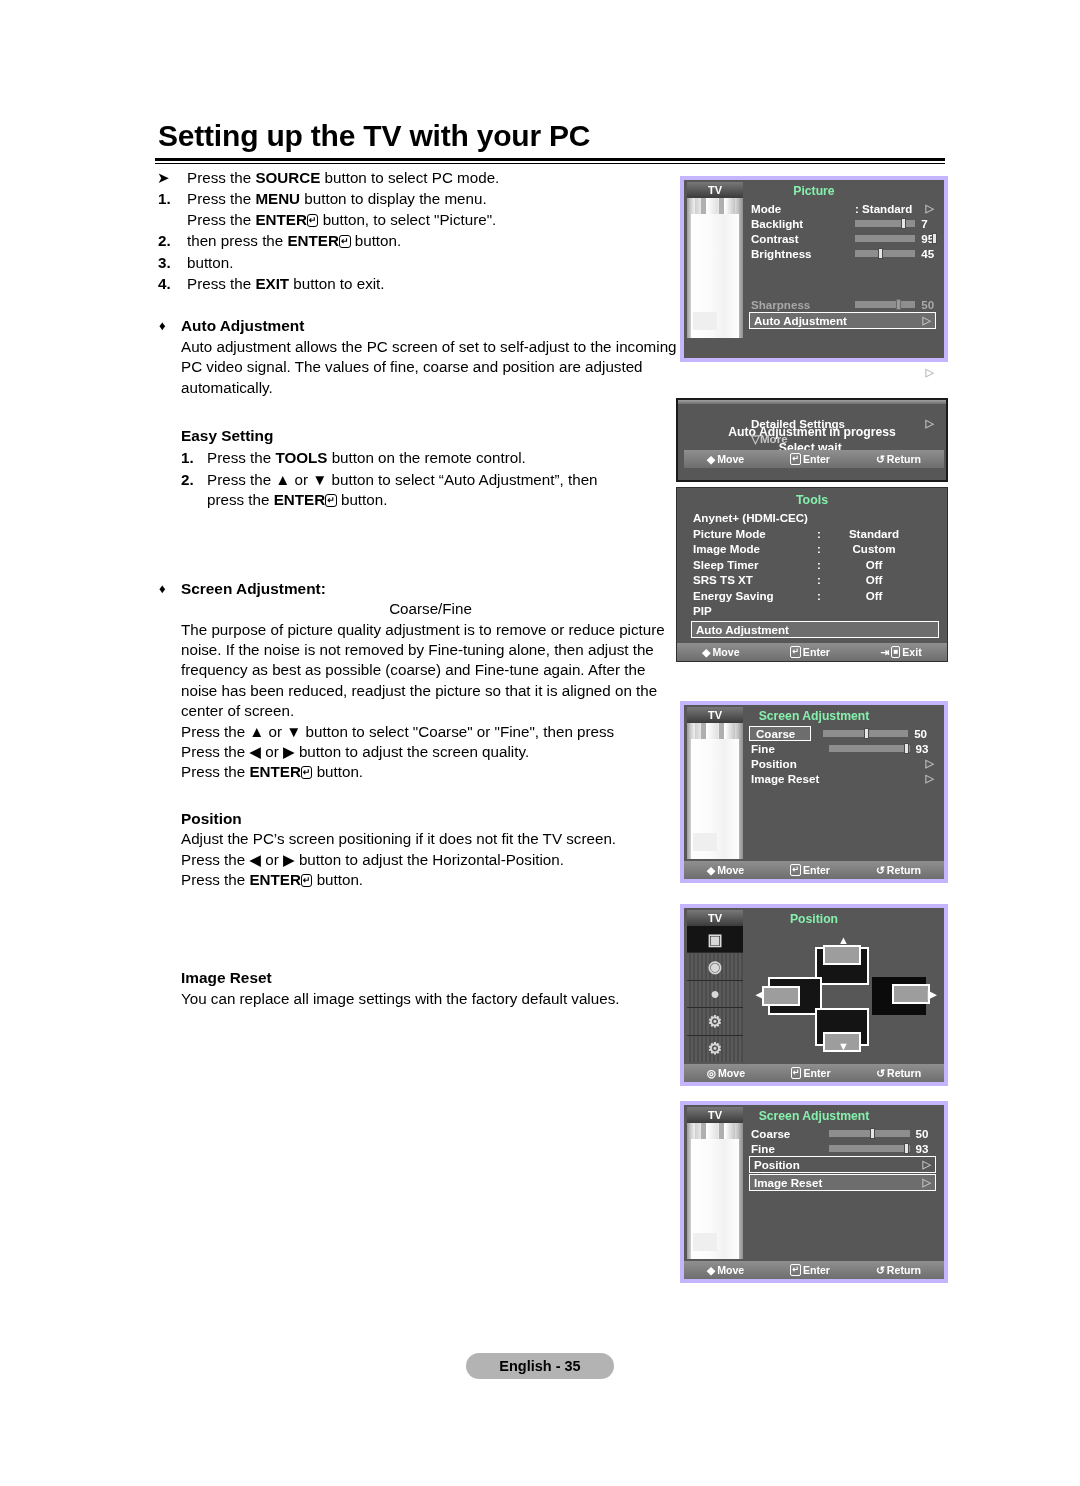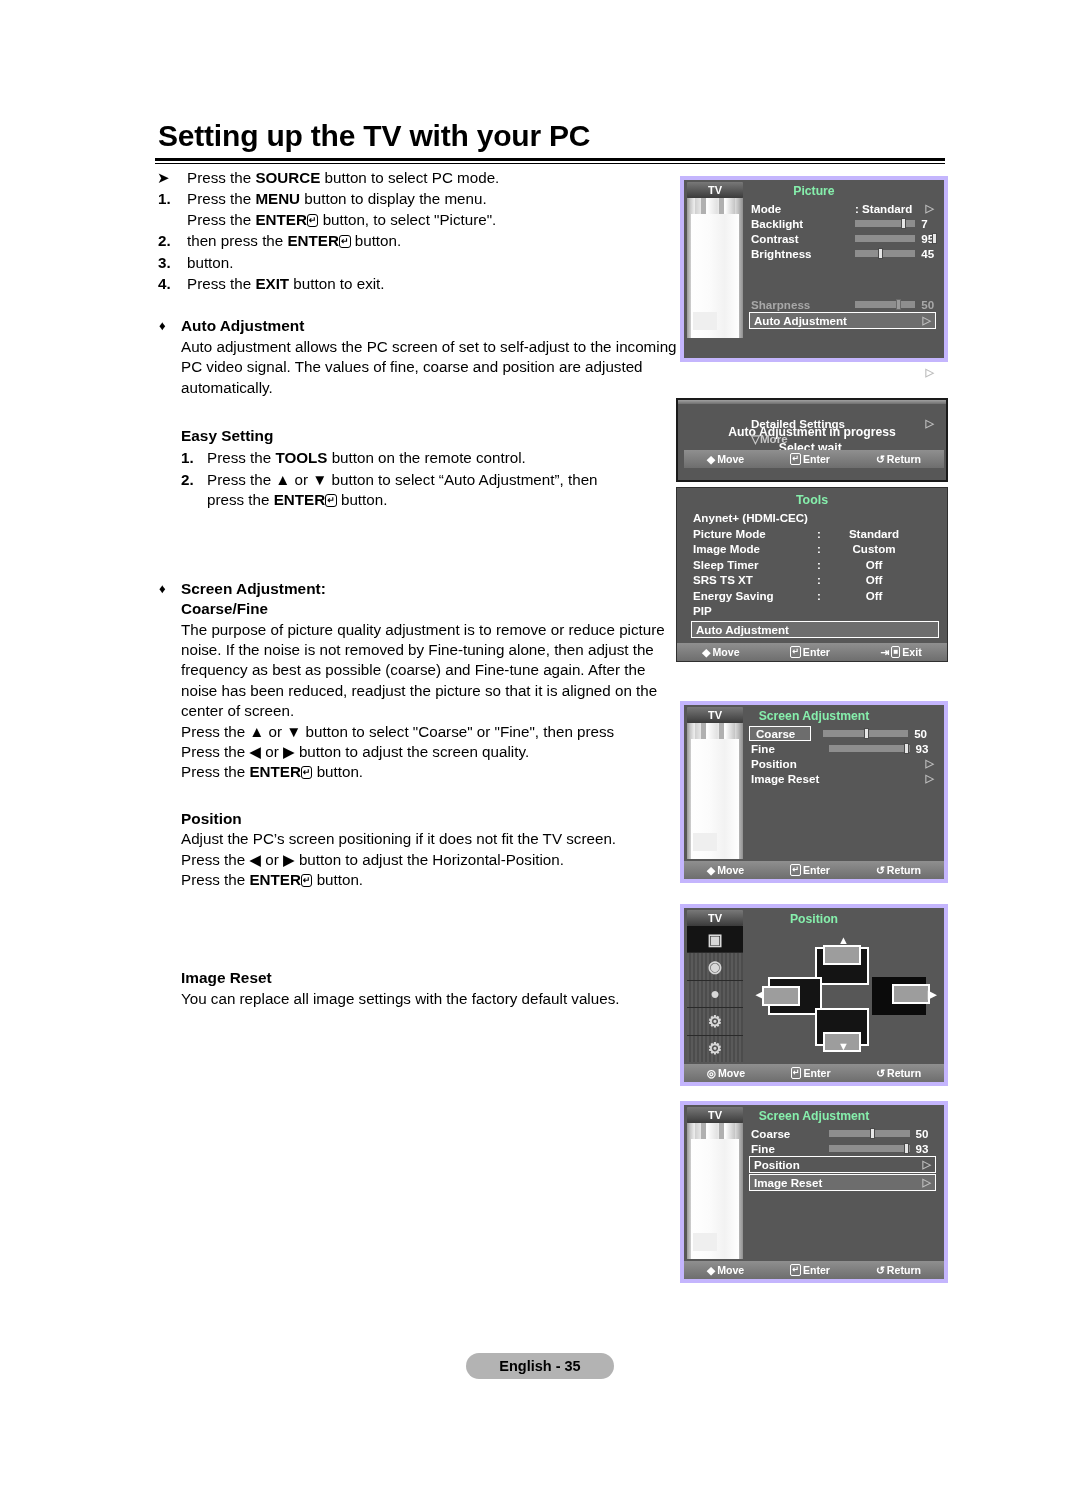--- a/index.html
+++ b/index.html
@@ -441,21 +441,21 @@
         </div>
       </div>
     </div>
   </div>
 
   <div class="sect" style="margin-top:68px;">
     <div class="sect-head">
       <span class="bullet-dia">♦</span>
       <span>Screen Adjustment:</span>
     </div>
-    <div class="sect-indent" style="font-weight:bold;">Coarse/Fine</div>
+    <div class="sect-indent" style="font-weight:normal;text-align:center;">Coarse/Fine</div>
     <div class="sect-indent para">The purpose of picture quality adjustment is to remove or reduce picture noise. If the noise is not removed by Fine-tuning alone, then adjust the frequency as best as possible (coarse) and Fine-tune again. After the noise has been reduced, readjust the picture so that it is aligned on the center of screen.</div>
     <div class="sect-indent">
       <div><span>Press the ▲ or ▼ button to select "Coarse" or "Fine", then press</span></div>
     </div>
     <div class="sect-indent">Press the ◀ or ▶ button to adjust the screen quality.</div>
     <div class="sect-indent">
       <span>Press the </span><span class="b">ENTER</span><span class="enter-glyph">↵</span><span> button.</span>
     </div>
   </div>
 

